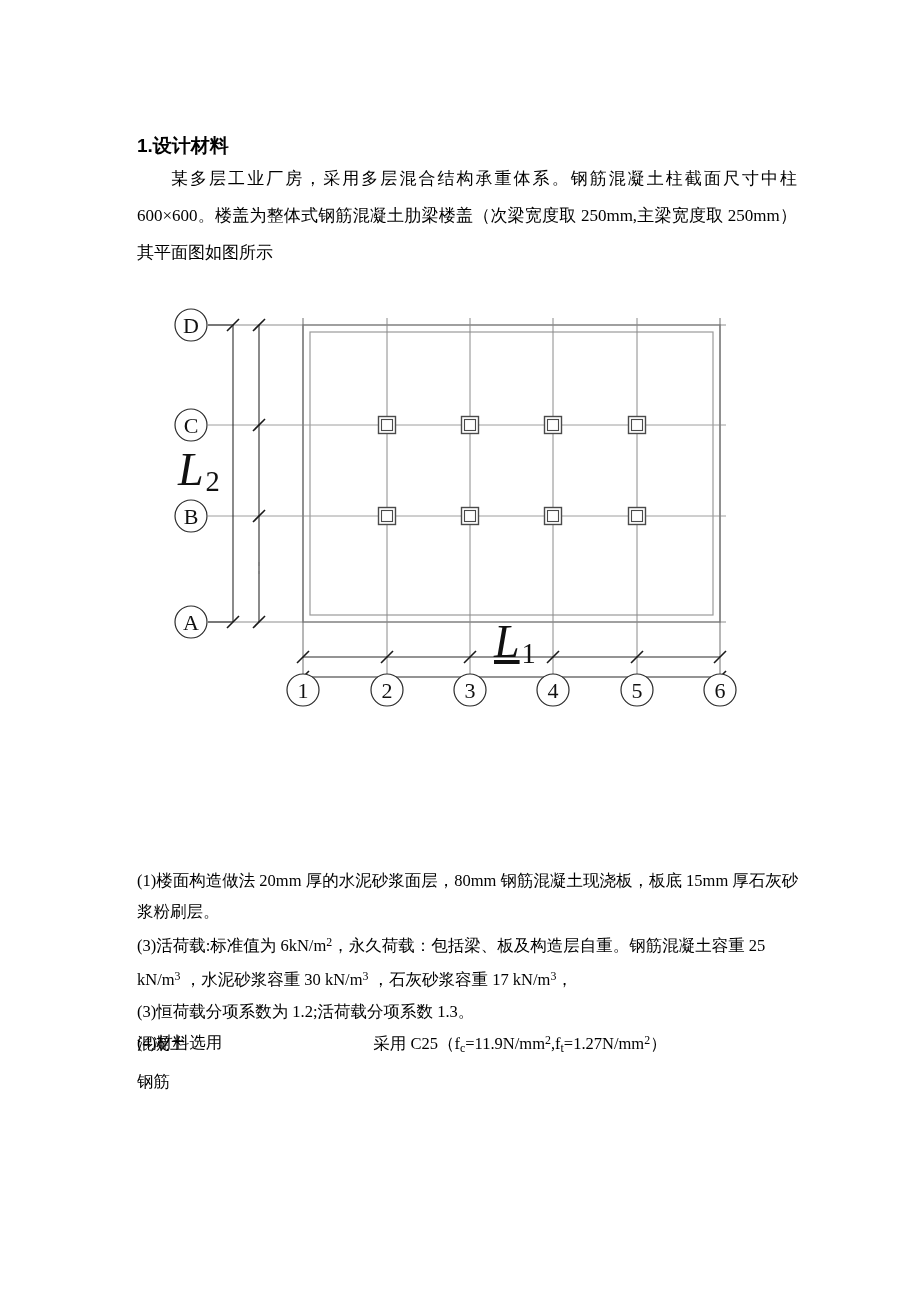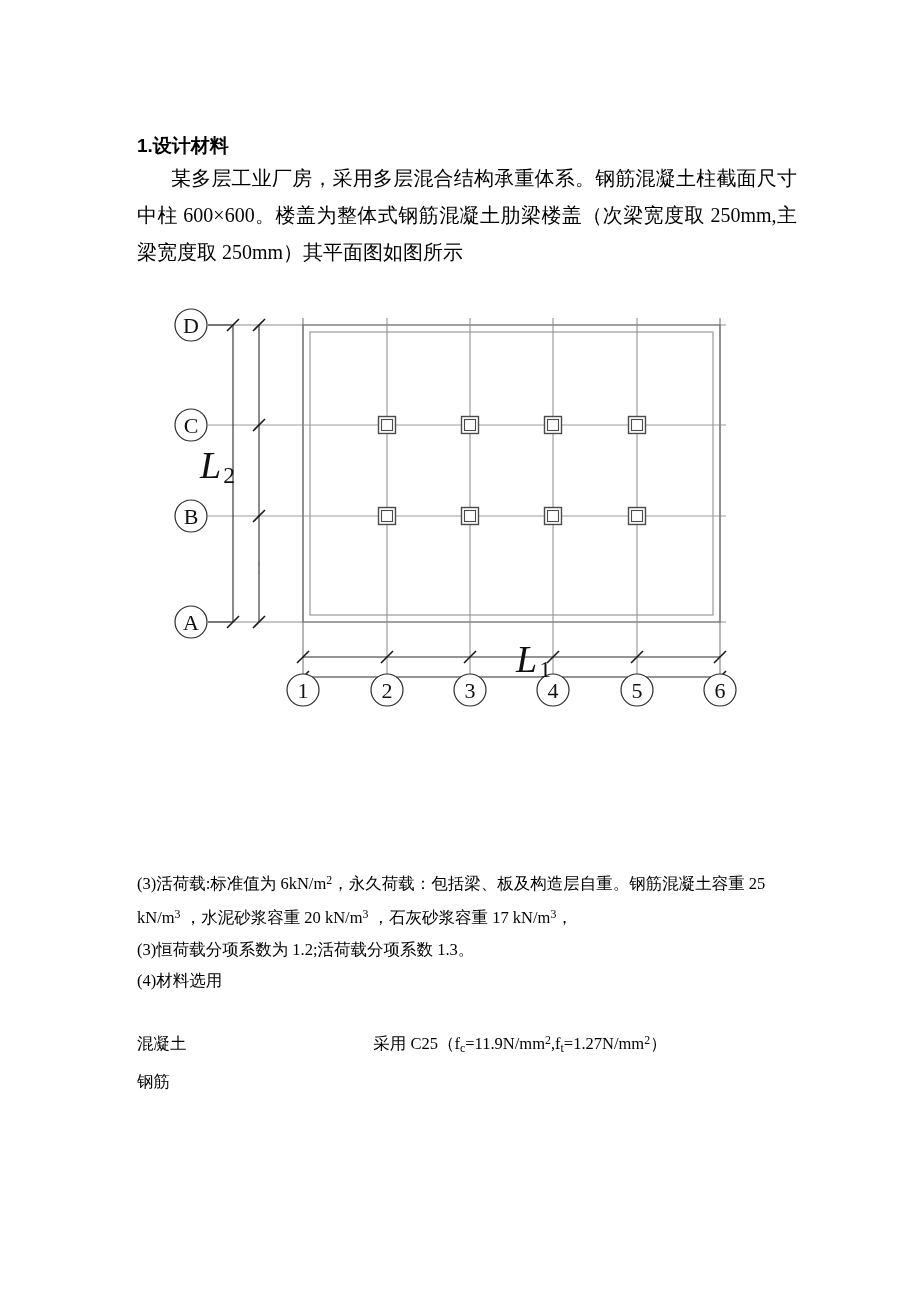--- a/index.html
+++ b/index.html
@@ -30,21 +30,21 @@
     font-size: 19px;
     letter-spacing: 0px;
     white-space: nowrap;
   }
 
   .intro {
     position: absolute;
     left: 137px;
     top: 160px;
     width: 660px;
-    font-size: 20px;
+    font-size: 17px;
     line-height: 37px;
     text-align: justify;
     text-indent: 34px;
   }
 
   .notes {
     position: absolute;
     left: 137px;
     top: 865px;
     width: 665px;
@@ -95,33 +95,32 @@
     letter-spacing: 2px;
     color: #ebebeb;
     white-space: nowrap;
     user-select: none;
   }
 
   .axlabel {
     position: absolute;
     font-family: "Liberation Serif", "DejaVu Serif", serif;
     font-style: italic;
-    font-size: 38px;
+    font-size: 46px;
     color: #111;
     white-space: nowrap;
-    margin-left: 22px;
   }
   .axlabel sub {
     font-style: normal;
     font-size: 0.62em;
     vertical-align: -0.22em;
     padding-left: 2px;
   }
   #lbl-L2 { left: 178px; top: 443px; }
-  #lbl-L1 { left: 494px; top: 637px; }
+  #lbl-L1 { left: 494px; top: 615px; text-decoration: underline; }
 </style>
 </head>
 <body>
 
 <div id="page">
 
   <h1 class="doc-title">1.设计材料</h1>
 
   <div class="intro">某多层工业厂房，采用多层混合结构承重体系。钢筋混凝土柱截面尺寸中柱 600×600。楼盖为整体式钢筋混凝土肋梁楼盖（次梁宽度取 250mm,主梁宽度取 250mm）其平面图如图所示</div>
 
@@ -257,21 +256,22 @@
       </g>
     </svg>
   </div>
 
 
   <div class="axlabel" id="lbl-L2"><span>L</span><sub>2</sub></div>
 
   <div class="axlabel" id="lbl-L1"><span>L</span><sub>1</sub></div>
 
   <div class="notes">
-    <p><span>(3)活荷载:标准值为 6kN/m</span><sup>2</sup><span>，永久荷载：包括梁、板及构造层自重。钢筋混凝土容重 25 kN/m</span><sup>3</sup><span> ，水泥砂浆容重 20 kN/m</span><sup>3</sup><span> ，石灰砂浆容重 17 kN/m</span><sup>3</sup><span>，</span></p>
+    <p>(1)楼面构造做法 20mm 厚的水泥砂浆面层，80mm 钢筋混凝土现浇板，板底 15mm 厚石灰砂浆粉刷层。</p>
+    <p><span>(3)活荷载:标准值为 6kN/m</span><sup>2</sup><span>，永久荷载：包括梁、板及构造层自重。钢筋混凝土容重 25 kN/m</span><sup>3</sup><span> ，水泥砂浆容重 30 kN/m</span><sup>3</sup><span> ，石灰砂浆容重 17 kN/m</span><sup>3</sup><span>，</span></p>
     <p>(3)恒荷载分项系数为 1.2;活荷载分项系数 1.3。</p>
     <p>(4)材料选用</p>
   </div>
 
   <div class="materials">
     <div class="mat-row">
       <div class="mat-label">混凝土</div>
       <div class="mat-val"><span>采用 C25（f</span><sub>c</sub><span>=11.9N/mm</span><sup>2</sup><span>,f</span><sub>t</sub><span>=1.27N/mm</span><sup>2</sup><span>）</span></div>
     </div>
 

